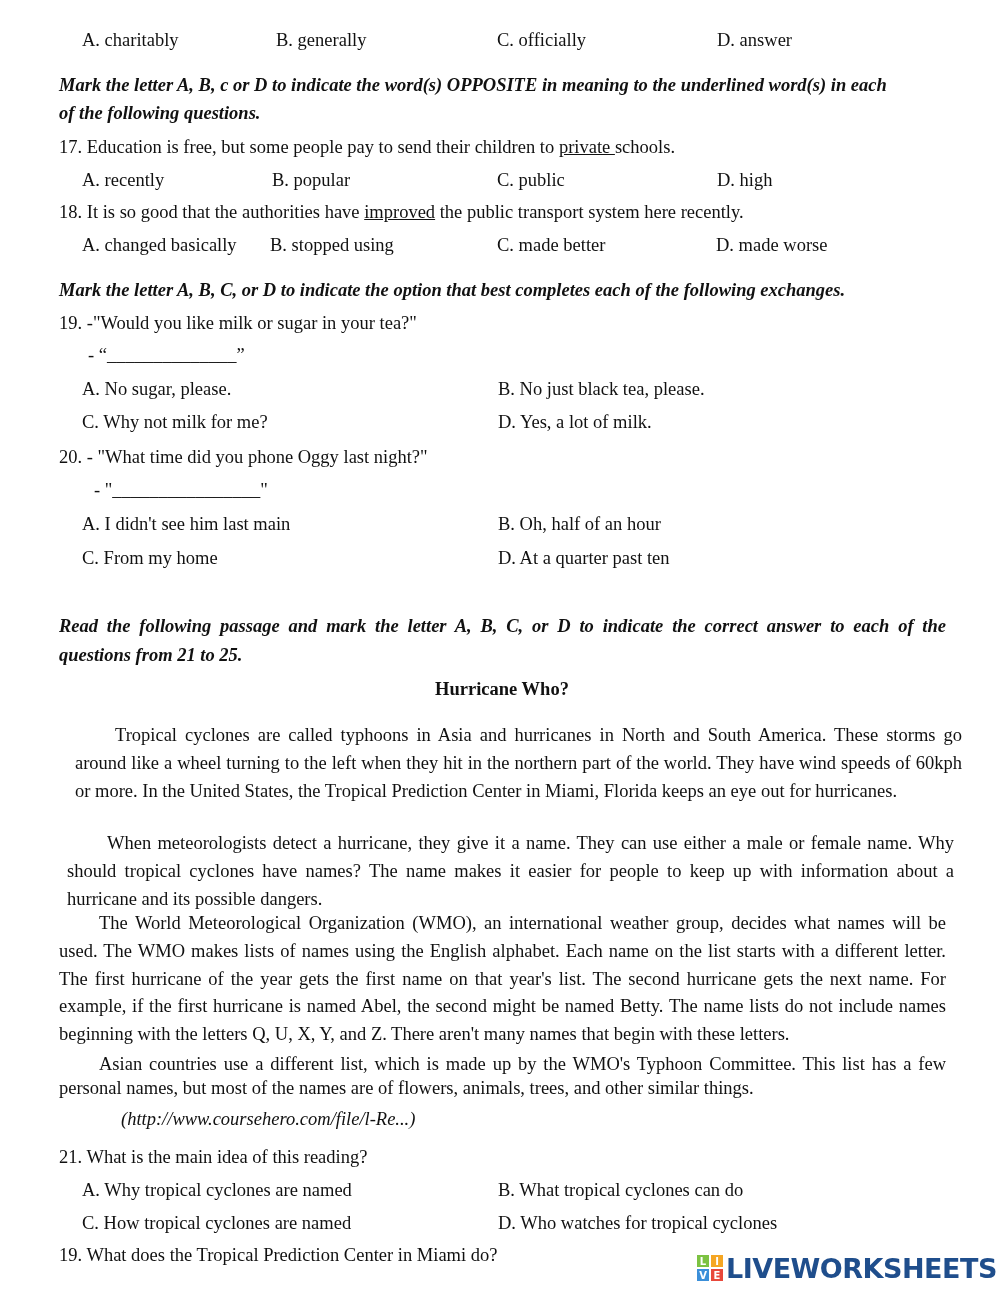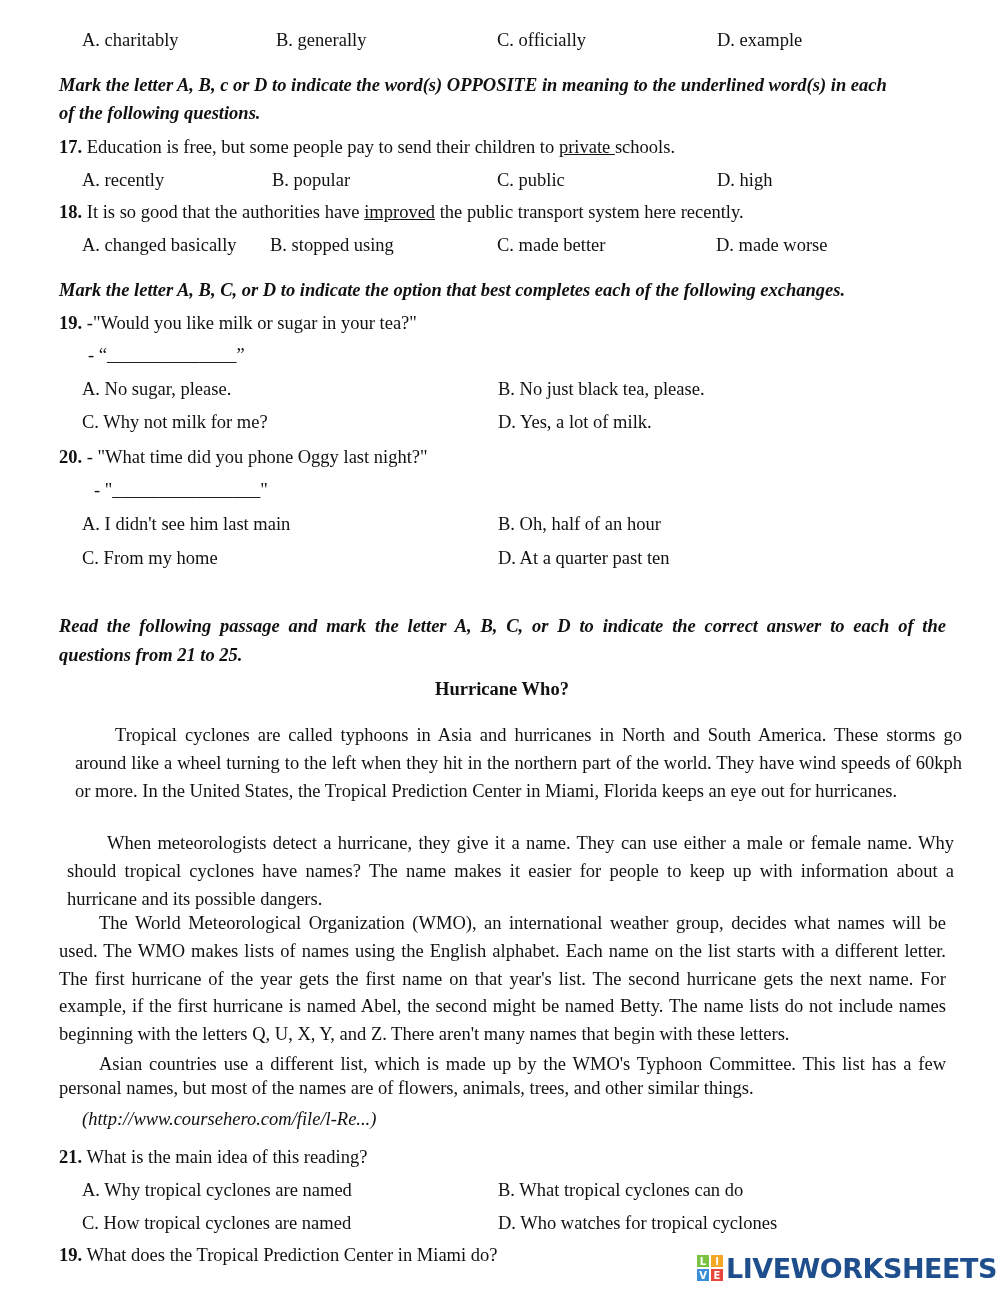--- a/index.html
+++ b/index.html
@@ -3,29 +3,29 @@
 <meta charset="utf-8">
 <style>
   html, body { margin: 0; padding: 0; background: #ffffff; }
   body {
     width: 1000px; height: 1291px; position: relative; overflow: hidden;
     font-family: "Liberation Serif", "DejaVu Serif", serif;
     color: #111; font-size: 18.5px;
   }
   .abs { position: absolute; white-space: nowrap; }
   .instr { font-weight: bold; font-style: italic; }
-  .num { font-weight: bold; text-align: center; }
+  .num { font-weight: normal; text-align: center; }
   .u { text-decoration: underline; }
   .title { font-weight: bold; }
   .para {
     position: absolute; left: 59px; width: 887px;
     text-align: justify; line-height: 27.8px;
     text-indent: 40px; white-space: normal;
   }
-  .src { font-style: italic; }
+  .src { font-style: italic; margin-left: 39px; }
   .logo {
     position: absolute; left: 697px; top: 1253px; height: 30px;
     display: flex; align-items: center;
   }
   .logo-grid {
     display: grid; grid-template-columns: 12px 12px; grid-template-rows: 12px 12px;
     gap: 2px; margin-right: 3px;
   }
   .logo-grid span {
     display: flex; align-items: center; justify-content: center;
@@ -35,21 +35,21 @@
     font-family: "DejaVu Sans", sans-serif; font-weight: bold; font-size: 27px;
     color: #1f4e8c; letter-spacing: -0.5px;
   }
 </style>
 </head>
 <body>
 
 <span class="abs" style="left:82px;top:30px">A. charitably</span>
 <span class="abs" style="left:276px;top:30px">B. generally</span>
 <span class="abs" style="left:497px;top:30px">C. officially</span>
-<span class="abs" style="left:717px;top:30px">D. example</span>
+<span class="abs" style="left:717px;top:30px">D. answer</span>
 
 <div class="abs instr" style="left:59px;top:75px">Mark the letter A, B, c or D to indicate the word(s) OPPOSITE in meaning to the underlined word(s) in each</div>
 <div class="abs instr" style="left:59px;top:103px">of the following questions.</div>
 
 <div class="abs" style="left:59px;top:137px">
   <span class="num">17.</span><span> Education is free, but some people pay to send their children to </span><span class="u">private </span><span>schools.</span>
 </div>
 <span class="abs" style="left:82px;top:170px">A. recently</span>
 <span class="abs" style="left:272px;top:170px">B. popular</span>
 <span class="abs" style="left:497px;top:170px">C. public</span>

